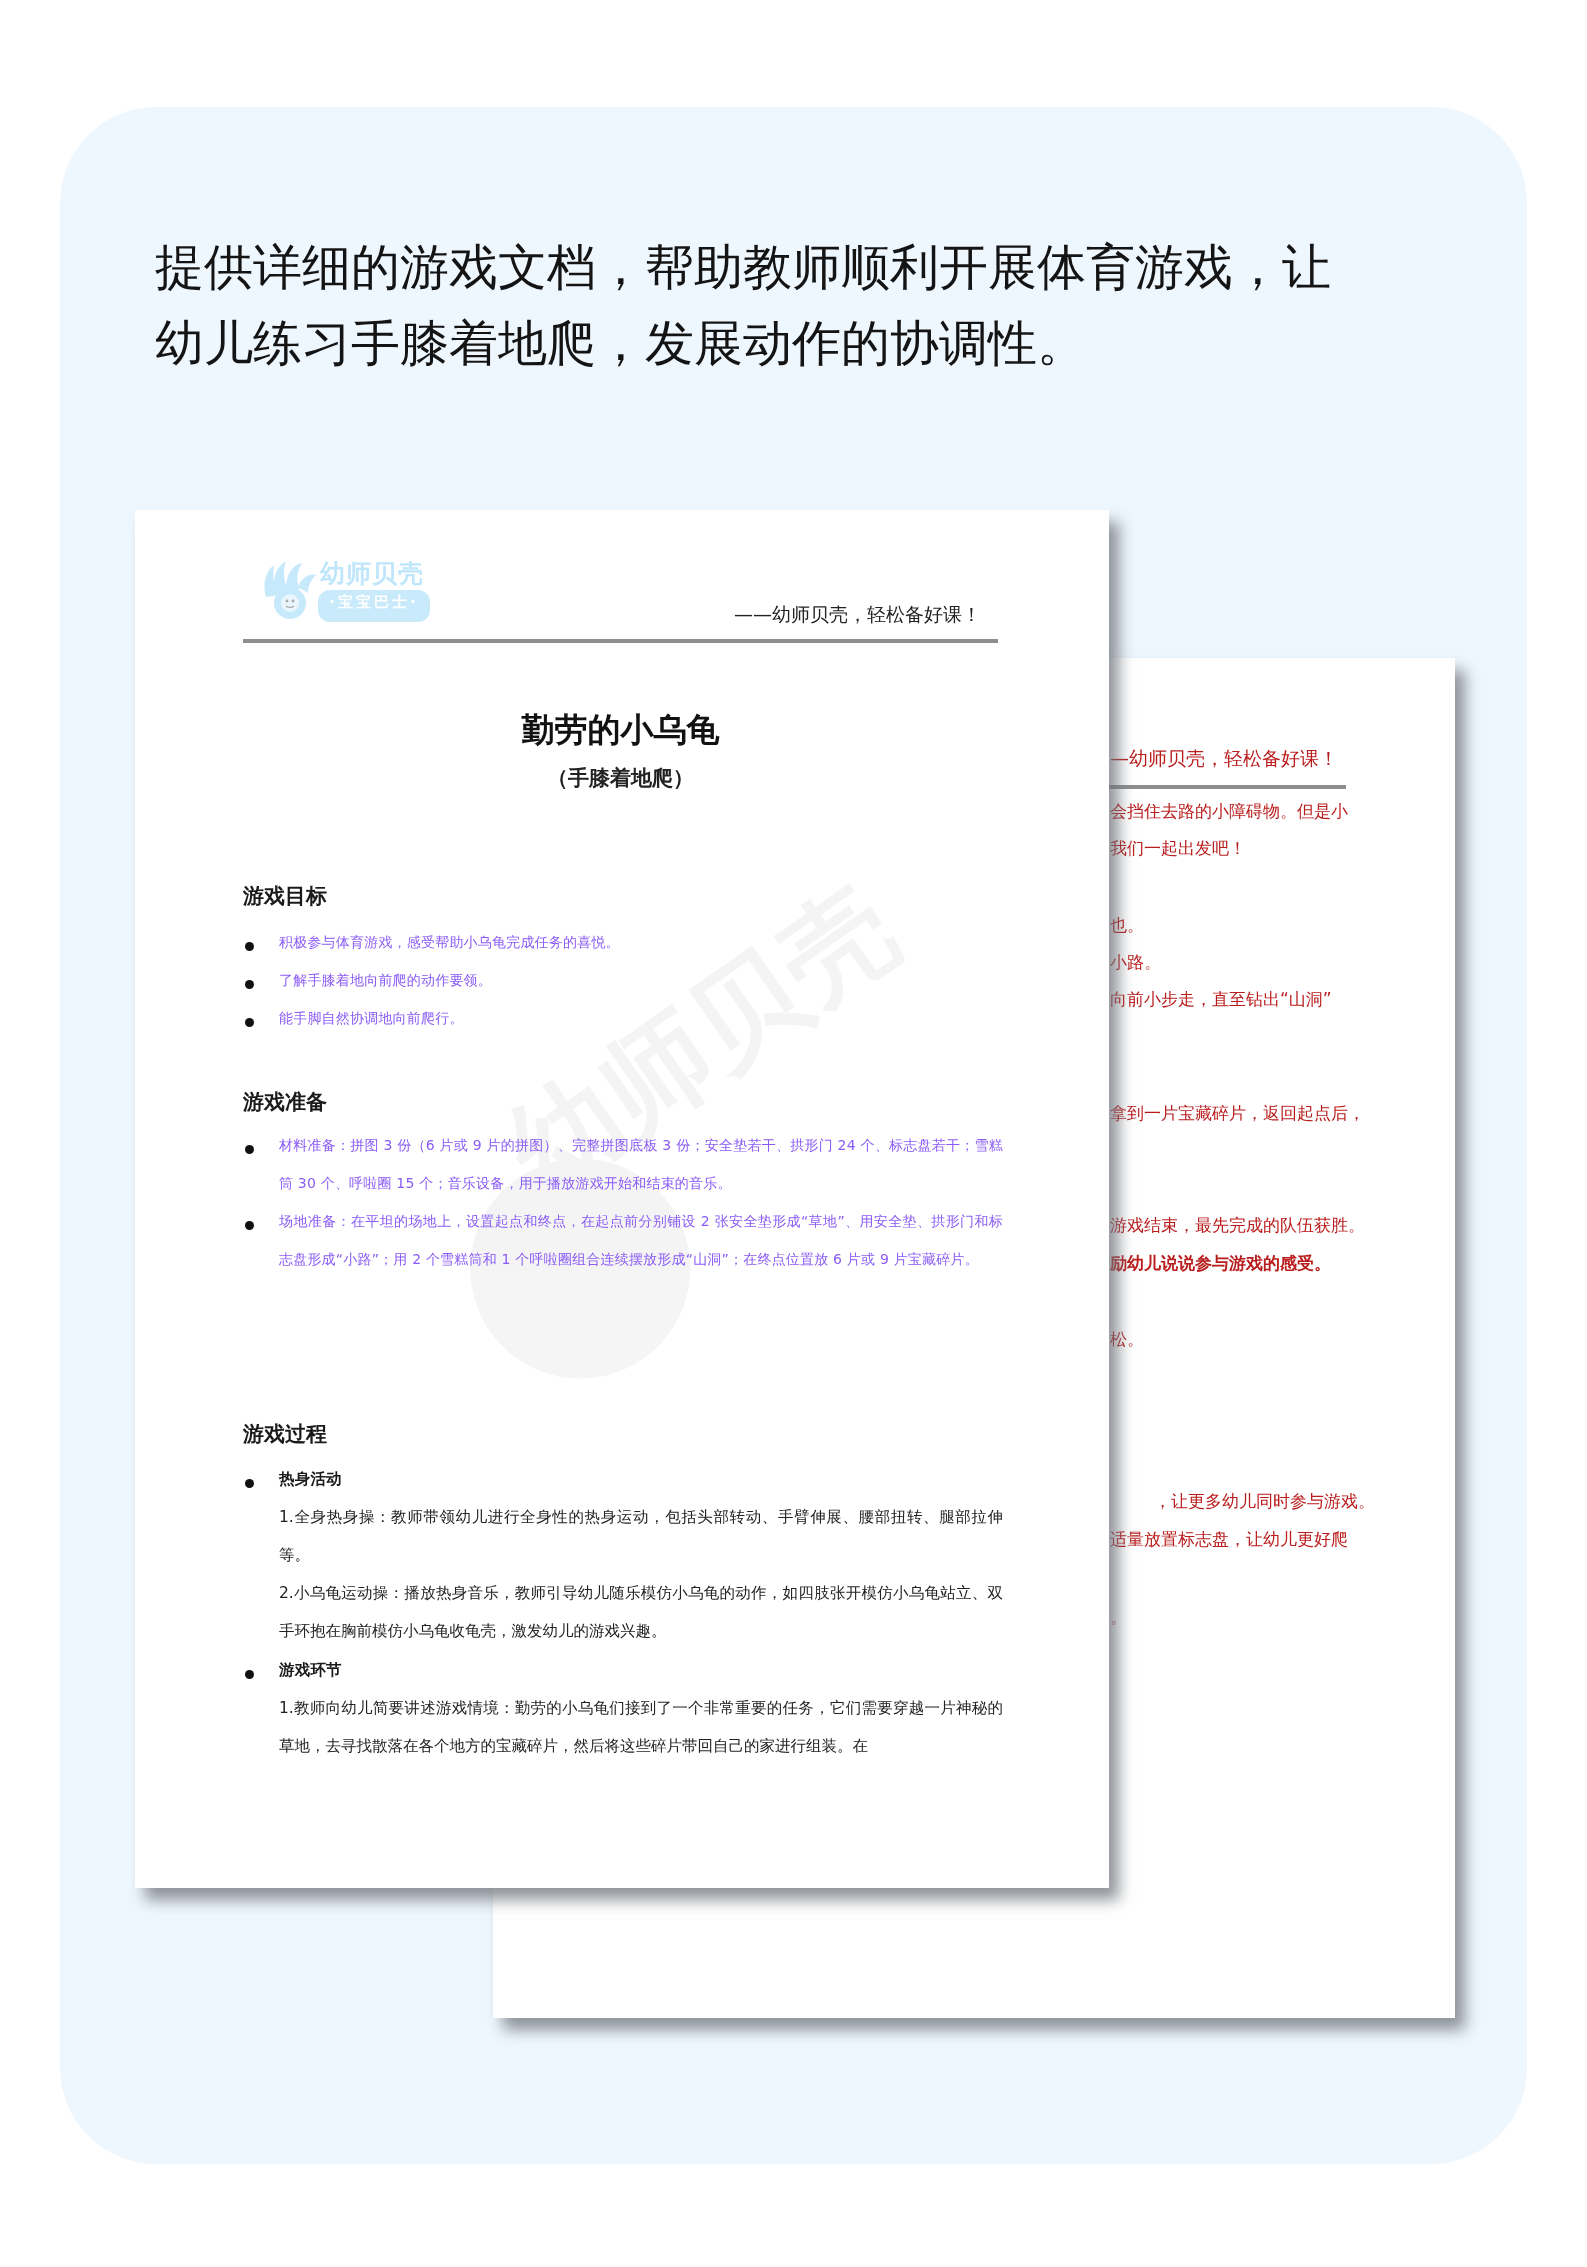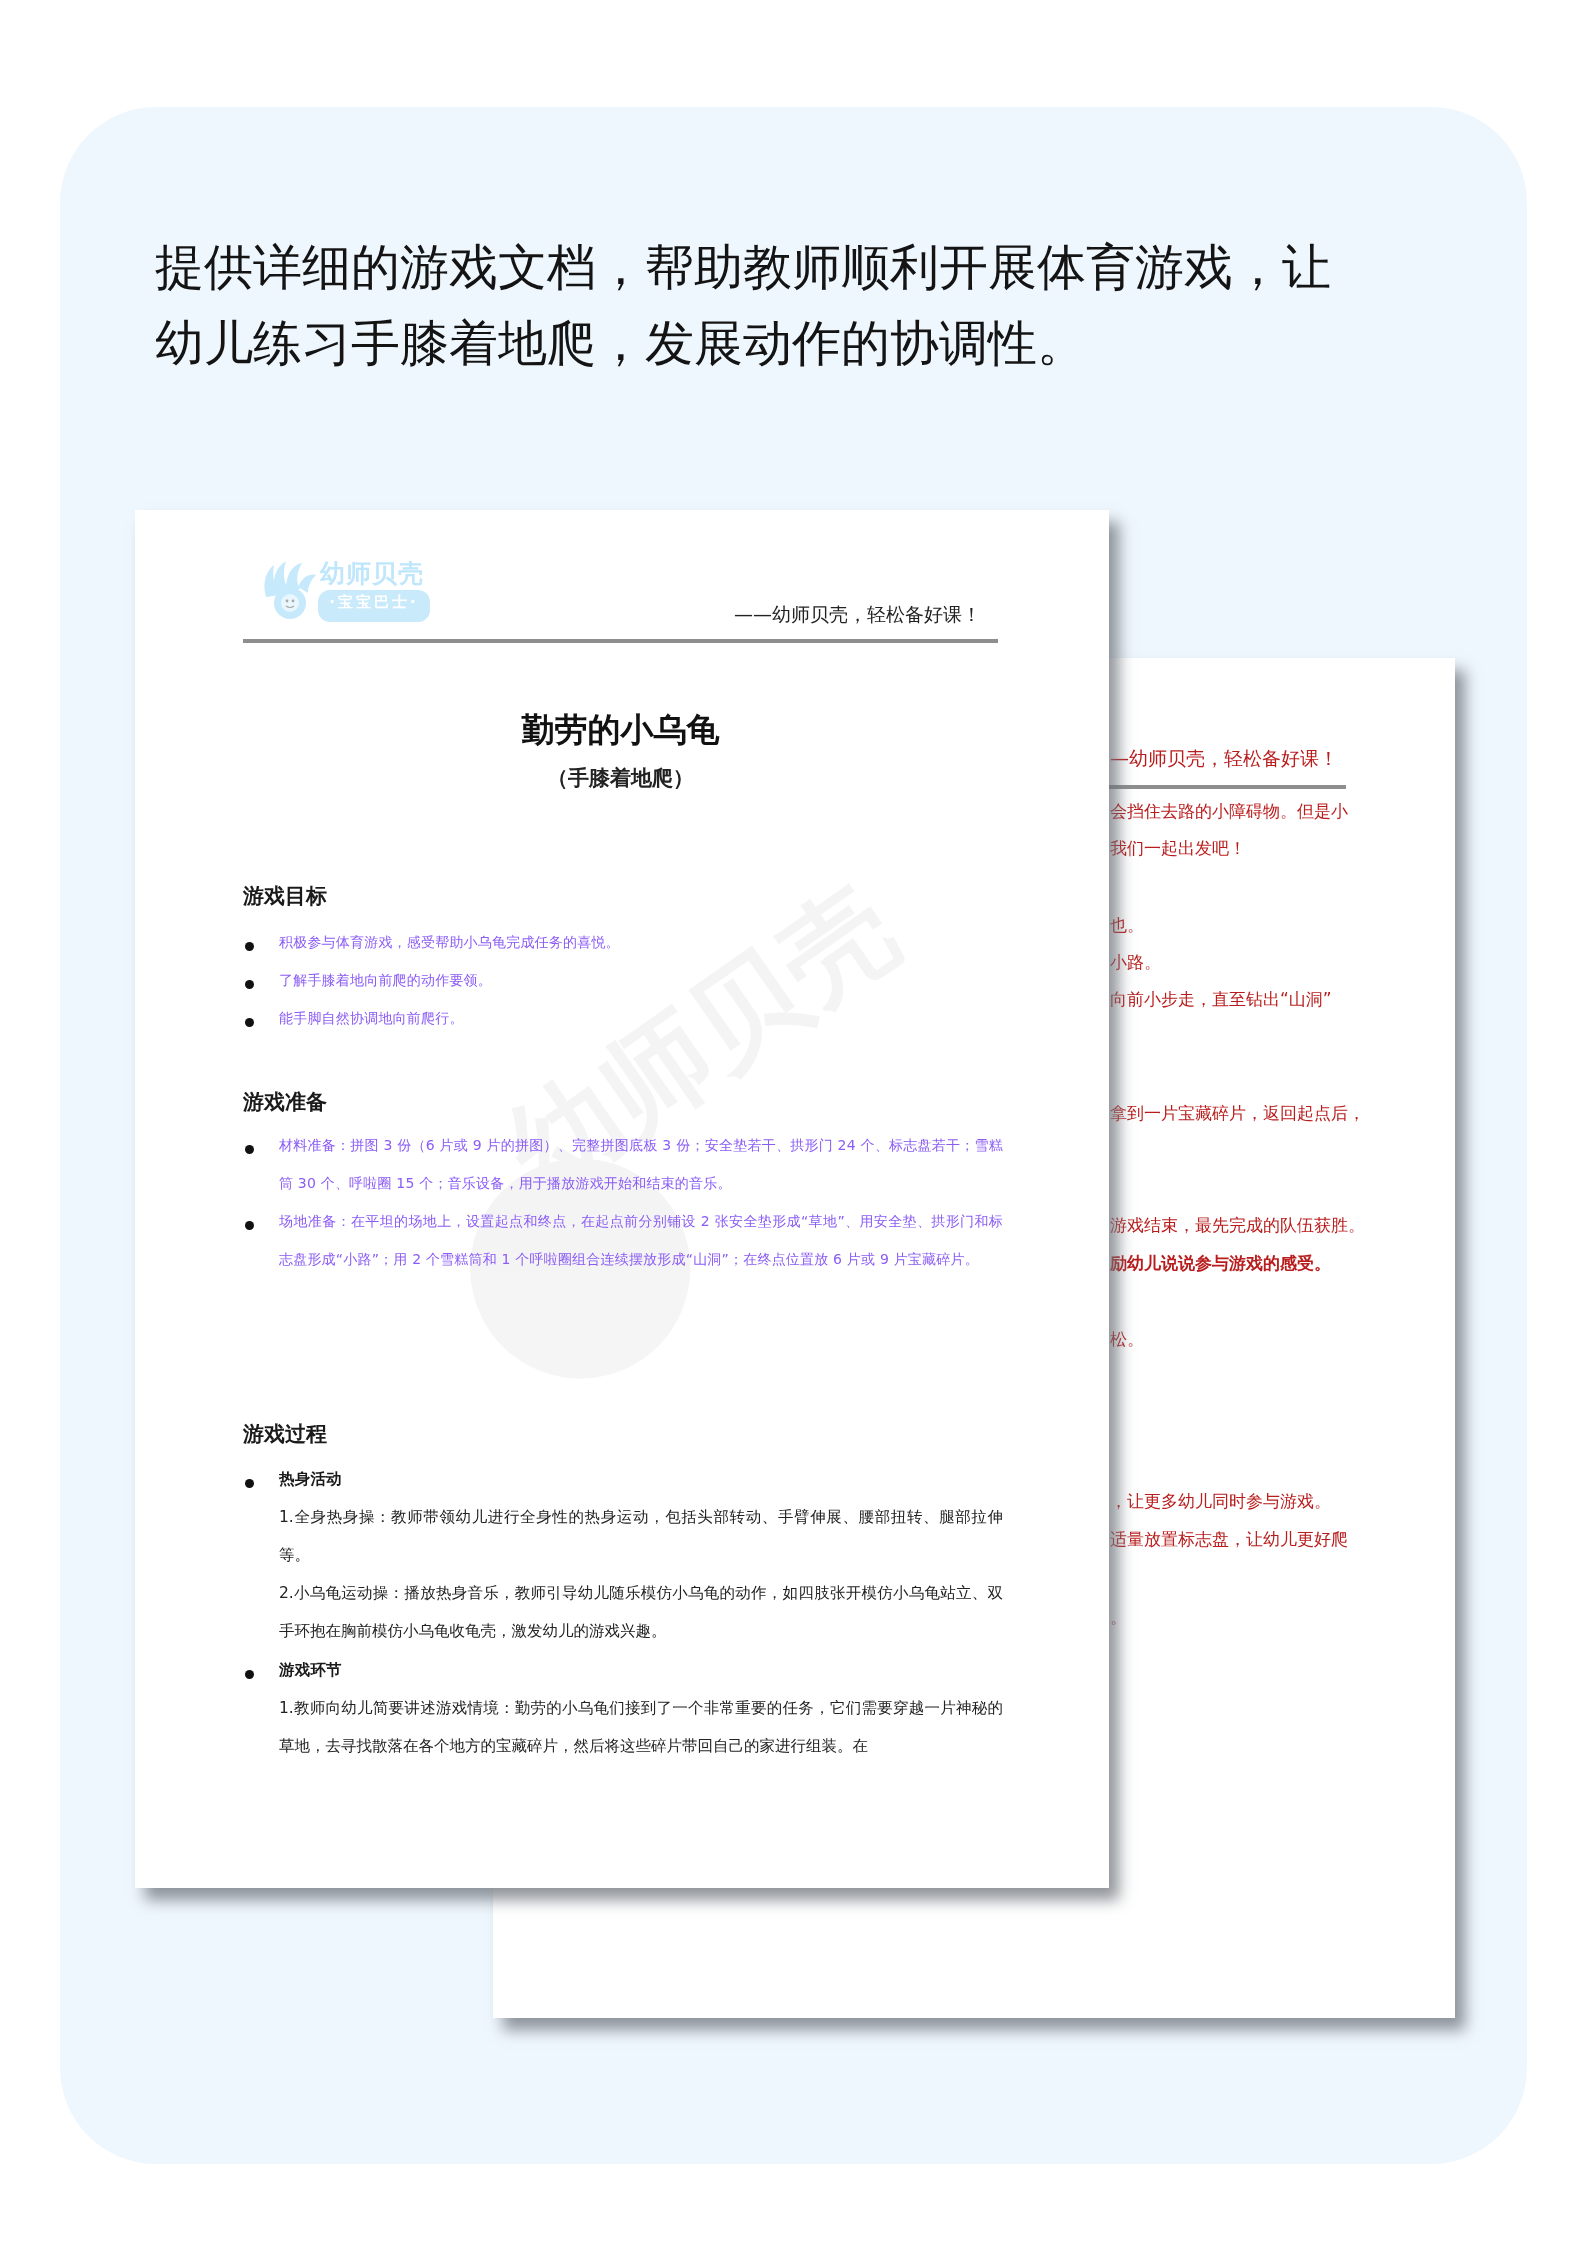--- a/index.html
+++ b/index.html
@@ -96,21 +96,21 @@
   <div class="back-divider"></div>
   <div class="back-line" style="top:142px;">会挡住去路的小障碍物。但是小</div>
   <div class="back-line" style="top:179px;">我们一起出发吧！</div>
   <div class="back-line" style="top:256px;">也。</div>
   <div class="back-line" style="top:293px;">小路。</div>
   <div class="back-line" style="top:330px;">向前小步走，直至钻出“山洞”</div>
   <div class="back-line" style="top:444px;">拿到一片宝藏碎片，返回起点后，</div>
   <div class="back-line" style="top:556px;">游戏结束，最先完成的队伍获胜。</div>
   <div class="back-line" style="top:594px;font-weight:bold;">励幼儿说说参与游戏的感受。</div>
   <div class="back-line" style="top:670px;">松。</div>
-  <div class="back-line" style="top:832px;">，让更多幼儿同时参与游戏。</div>
+  <div class="back-line" style="top:832px;margin-left:44px;">，让更多幼儿同时参与游戏。</div>
   <div class="back-line" style="top:870px;">适量放置标志盘，让幼儿更好爬</div>
   <div class="back-line" style="top:948px;">。</div>
 </div>
 
 <div class="page page-front">
 
   <div class="watermark">
     <div class="wm-circle"></div>
     <div class="wm-text">幼师贝壳</div>
   </div>

